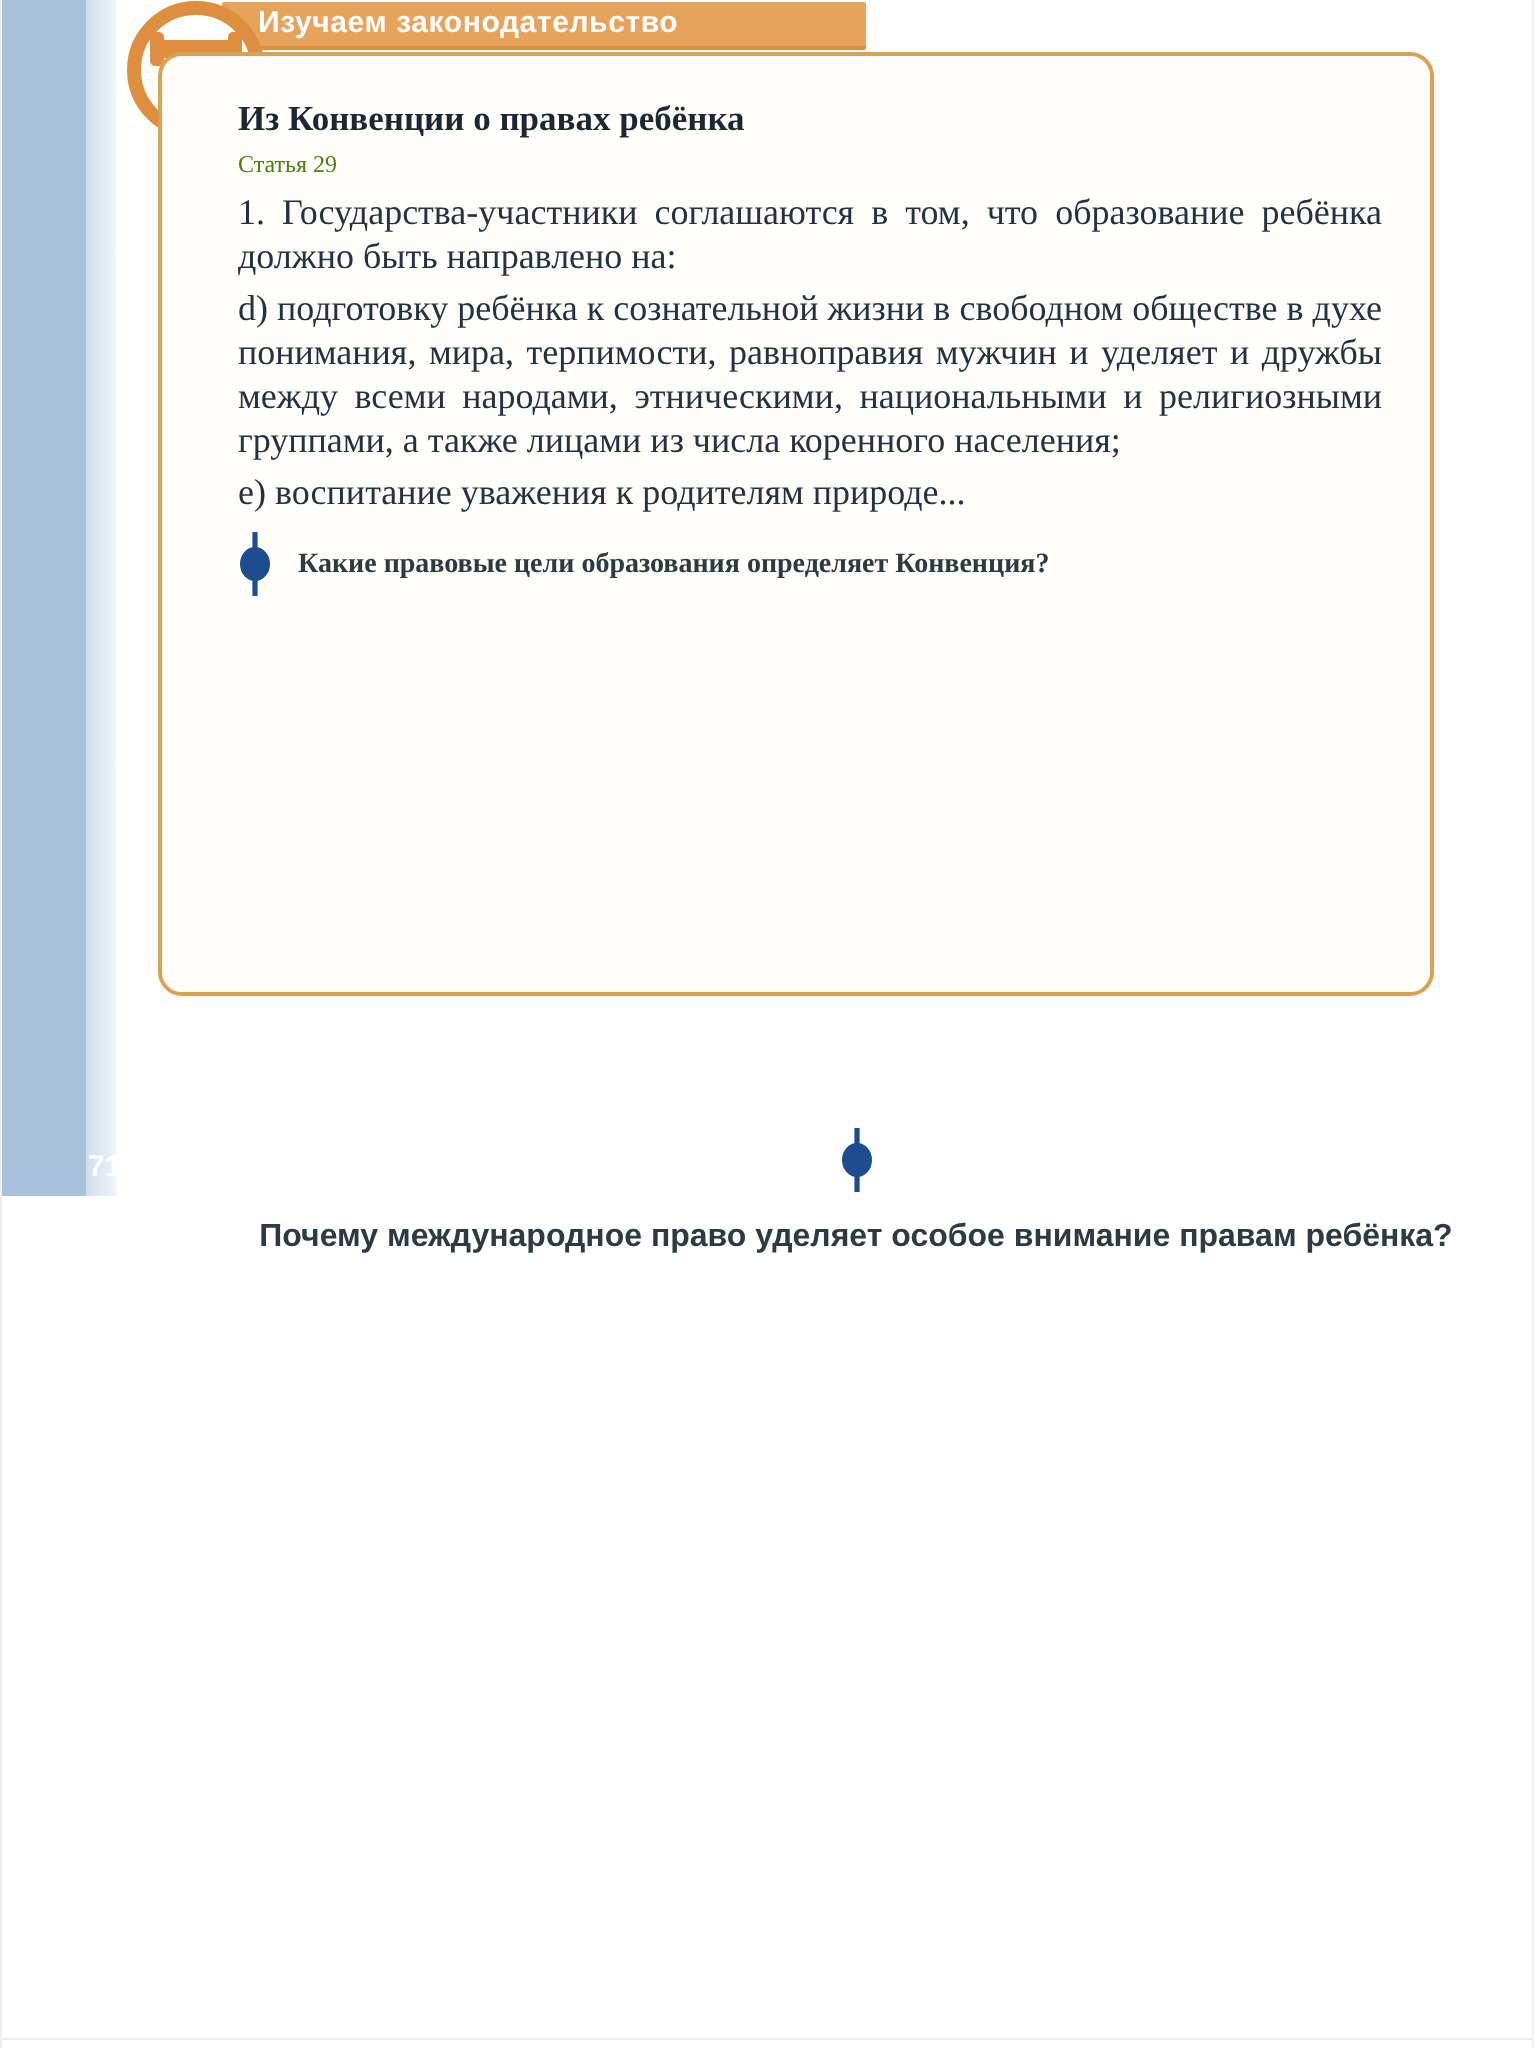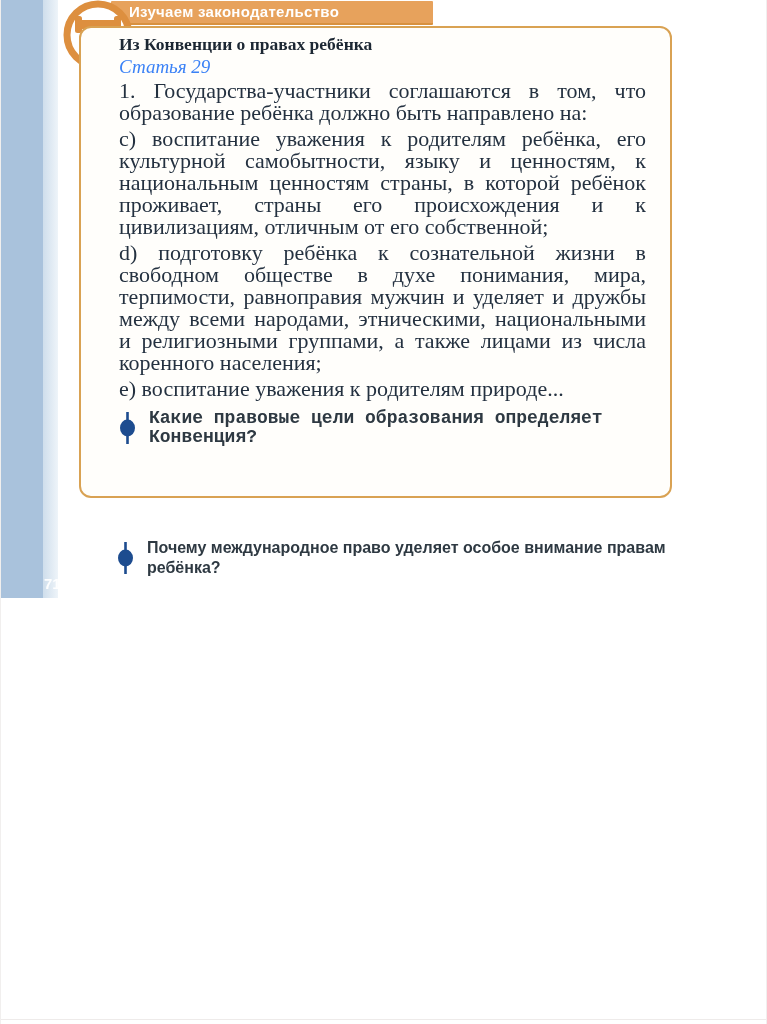--- a/index.html
+++ b/index.html
@@ -66,70 +66,70 @@
   
   .legal-icon {
     position: absolute;
     left: 60px; top: -1px;
     width: 75px; height: 95px;
   }
   
   .excerpt-box {
     position: absolute;
     left: 78px; top: 26px;
-    width: 593px; height: 472px;
+    width: 638px; height: 472px;
     box-sizing: border-box;
     border: 2px solid #d9a253;
     border-radius: 12px;
     background: #fffefb;
-    padding: 5px 20px 0 38px;
+    padding: 20px 20px 0 38px;
   }
   .excerpt-title {
     font-size: 17.5px;
     font-weight: bold;
     color: #1c2733;
     line-height: 22px;
     margin: 0 0 1px 0;
   }
   .excerpt-article {
-    font-size: 19px;
-    color: #3b82f6;
+    font-size: 12px;
+    color: #4d7c0f;
     line-height: 22px;
     margin: 0 0 2px 0;
-    font-style: italic;
   }
   .excerpt-par {
-    font-size: 22px;
+    font-size: 18px;
     color: #243140;
     line-height: 22px;
     text-align: justify;
     margin: 0 4px 4px 0;
   }
   .question-row {
     display: flex;
     align-items: center;
     gap: 13px;
     margin-top: 9px;
   }
   .question-row .q-text {
-    font-family: Liberation Mono, monospace;
-    font-size: 18px;
+    font-family: Liberation Serif, serif;
+    font-size: 14px;
     font-weight: 600;
     color: #2e3942;
     line-height: 19px;
   }
   .pin-icon { flex: 0 0 auto; width: 17px; height: 32px; }
   
   .footer-question {
     position: absolute;
-    left: 116px; top: 538px;
+    left: 116px; top: 564px;
     width: 622px;
     display: flex;
     align-items: center;
     gap: 13px;
+    flex-direction: column;
   }
   .footer-question .q-text {
     font-family: "Liberation Sans", sans-serif;
     font-size: 16px;
     font-weight: 600;
     color: #2e3942;
     line-height: 20px;
   }
 </style>
 </head>
@@ -158,21 +158,20 @@
       <line x1="37" y1="46" x2="37" y2="52"></line>
       <line x1="31" y1="47" x2="34" y2="51"></line>
       <line x1="43" y1="47" x2="40" y2="51"></line>
     </g>
   </svg>
 
   <div class="excerpt-box">
     <p class="excerpt-title">Из Конвенции о правах ребёнка</p>
     <p class="excerpt-article">Статья 29</p>
     <p class="excerpt-par">1. Государства-участники соглашаются в том, что образование ребёнка должно быть направлено на:</p>
-    <p class="excerpt-par">c) воспитание уважения к родителям ребёнка, его культурной самобытности, языку и ценностям, к национальным ценностям страны, в которой ребёнок проживает, страны его происхождения и к цивилизациям, отличным от его собственной;</p>
     <p class="excerpt-par">d) подготовку ребёнка к сознательной жизни в свободном обществе в духе понимания, мира, терпимости, равноправия мужчин и уделяет и дружбы между всеми народами, этническими, национальными и религиозными группами, а также лицами из числа коренного населения;</p>
     <p class="excerpt-par">e) воспитание уважения к родителям природе...</p>
 
     <div class="question-row">
       <svg class="pin-icon" viewBox="0 0 17 32" xmlns="http://www.w3.org/2000/svg">
         <line x1="8.5" y1="0" x2="8.5" y2="8" stroke="#1d4c8f" stroke-width="2.6"></line>
         <ellipse cx="8.5" cy="16" rx="7.5" ry="8.5" fill="#1d4c8f"></ellipse>
         <line x1="8.5" y1="24" x2="8.5" y2="32" stroke="#1d4c8f" stroke-width="2.6"></line>
       </svg>
       <span class="q-text">Какие правовые цели образования определяет Конвенция?</span>

